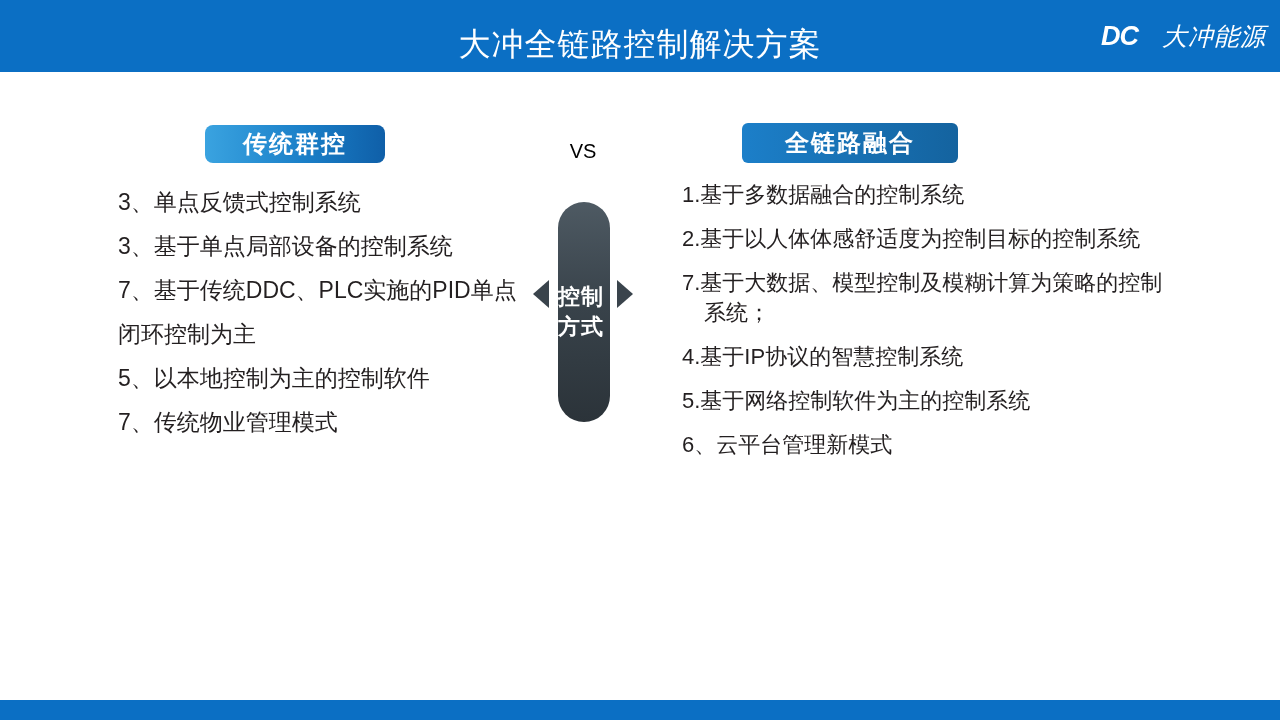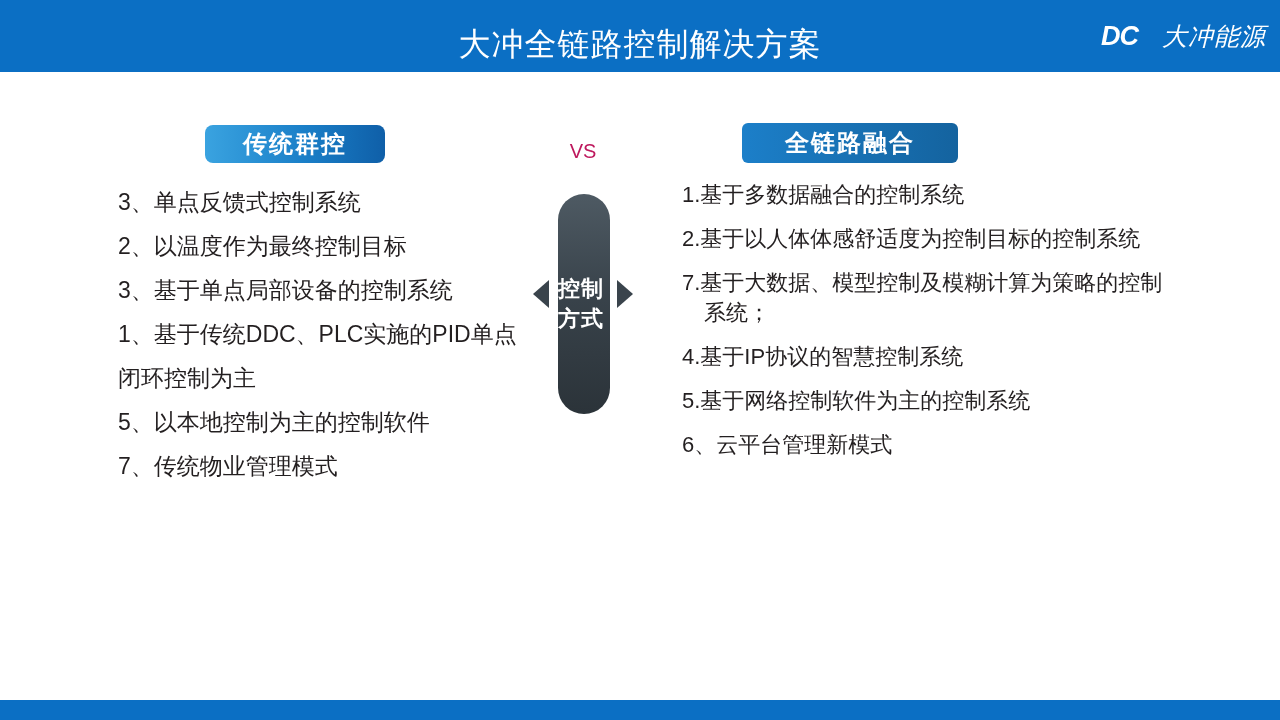--- a/index.html
+++ b/index.html
@@ -97,29 +97,29 @@
     background: linear-gradient(to right, #1c7fc9 0%, #14639f 100%);
     border-radius: 6px;
   }
 
   .vs-label {
     position: absolute;
     left: 558px;
     top: 140px;
     width: 50px;
     text-align: center;
-    color: #be185d;
+    color: #000000;
     font-size: 20px;
   }
 
   
   .capsule {
     position: absolute;
     left: 558px;
-    top: 194px;
+    top: 202px;
     width: 52px;
     height: 220px;
     border-radius: 26px;
     background: linear-gradient(to bottom, #4e5a63 0%, #39434b 45%, #2b3339 100%);
     color: #ffffff;
     font-size: 22px;
     font-weight: bold;
     display: flex;
     flex-direction: column;
     align-items: center;
@@ -193,23 +193,22 @@
 <div class="vs-label">VS</div>
 
 <div class="pill pill-right">全链路融合</div>
 
 <div class="arrow-left"></div>
 <div class="arrow-right"></div>
 <div class="capsule">控制方式</div>
 
 <div class="col col-left">
   <div class="line">3、单点反馈式控制系统</div>
-  <div class="line">2、以温度作为最终控制目标</div>
   <div class="line">3、基于单点局部设备的控制系统</div>
-  <div class="line wrap">1、基于传统DDC、PLC实施的PID单点闭环控制为主</div>
+  <div class="line wrap">7、基于传统DDC、PLC实施的PID单点闭环控制为主</div>
   <div class="line">5、以本地控制为主的控制软件</div>
   <div class="line">7、传统物业管理模式</div>
 </div>
 
 <div class="col col-right">
   <div class="line">1.基于多数据融合的控制系统</div>
   <div class="line">2.基于以人体体感舒适度为控制目标的控制系统</div>
   <div class="line">
     <span>7.基于大数据、模型控制及模糊计算为策略的控制</span>
     <span class="cont">系统；</span>

